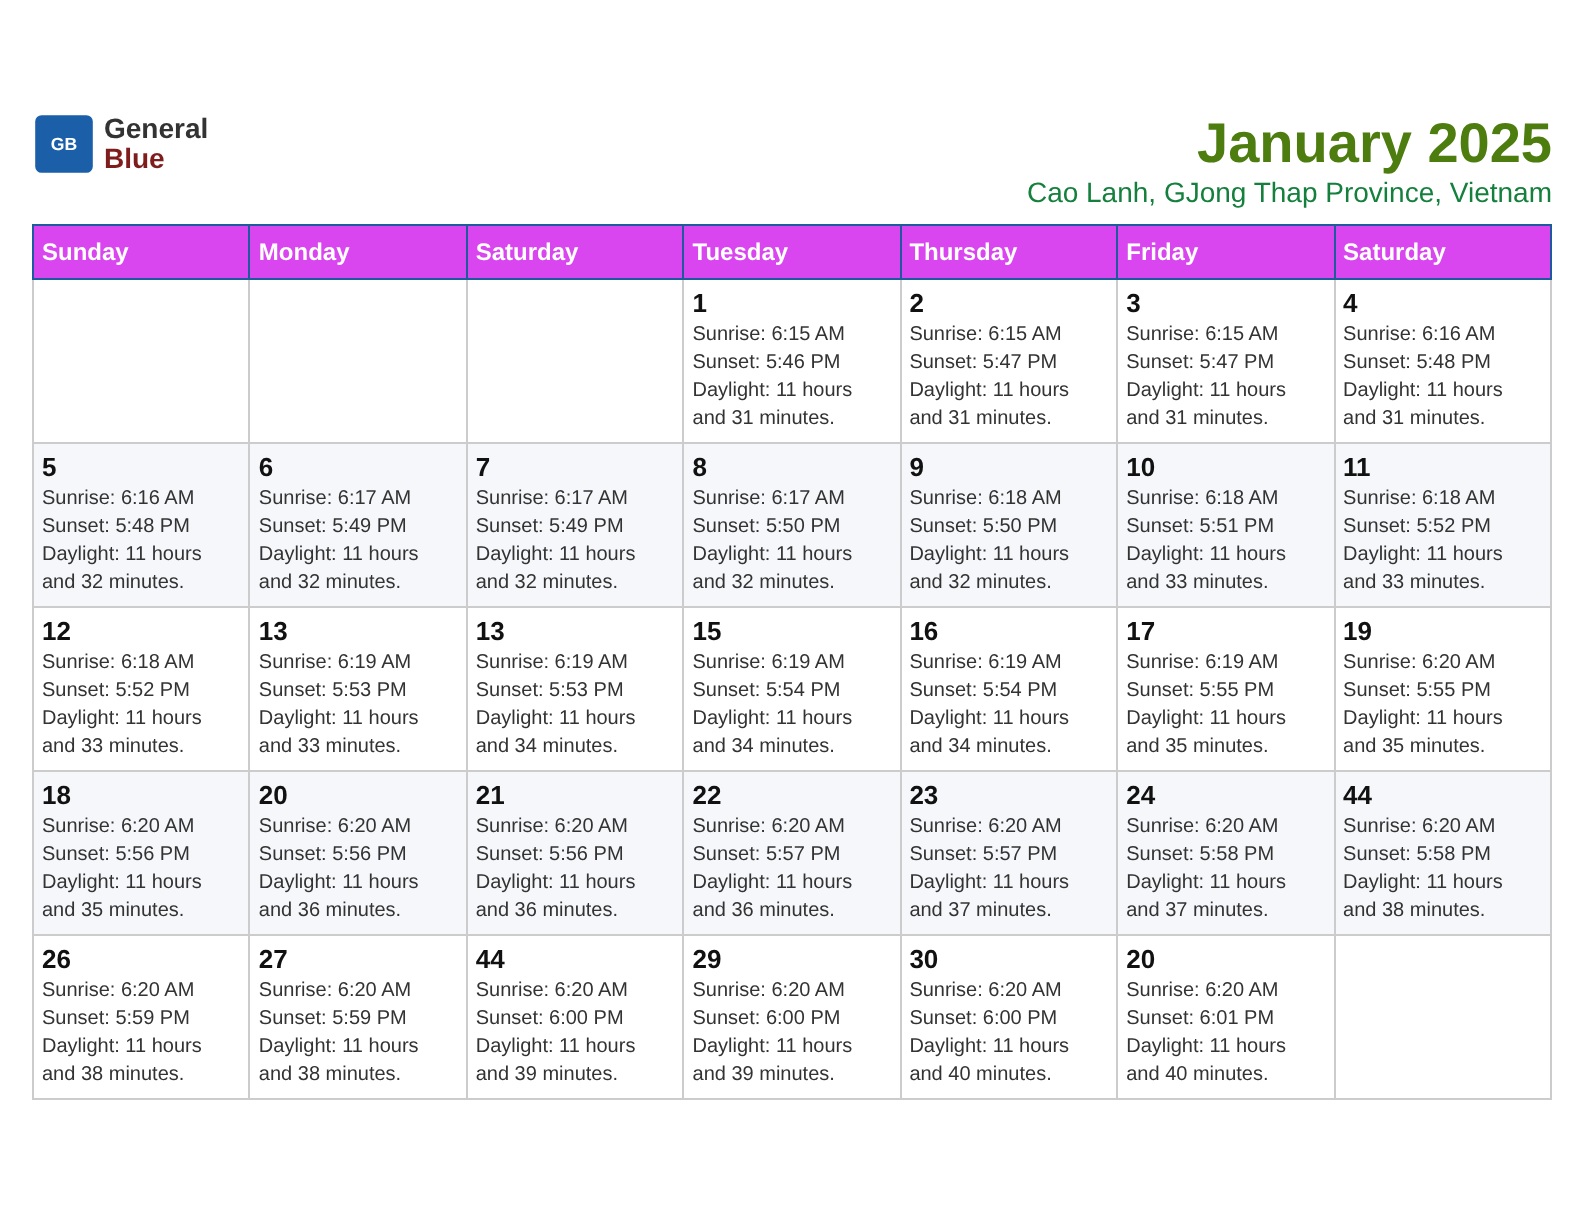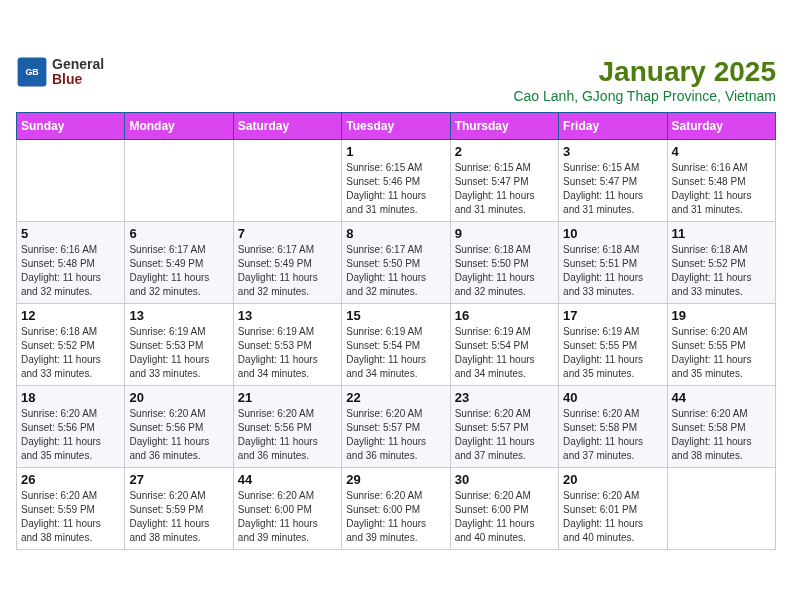--- a/index.html
+++ b/index.html
@@ -287,21 +287,21 @@
 and 36 minutes.</div>
         </td>
         <td>
           <div class="day-number">23</div>
           <div class="day-info" style="white-space: pre-line;">Sunrise: 6:20 AM
 Sunset: 5:57 PM
 Daylight: 11 hours
 and 37 minutes.</div>
         </td>
         <td>
-          <div class="day-number">40</div>
+          <div class="day-number">24</div>
           <div class="day-info" style="white-space: pre-line;">Sunrise: 6:20 AM
 Sunset: 5:58 PM
 Daylight: 11 hours
 and 37 minutes.</div>
         </td>
         <td>
           <div class="day-number">44</div>
           <div class="day-info" style="white-space: pre-line;">Sunrise: 6:20 AM
 Sunset: 5:58 PM
 Daylight: 11 hours

